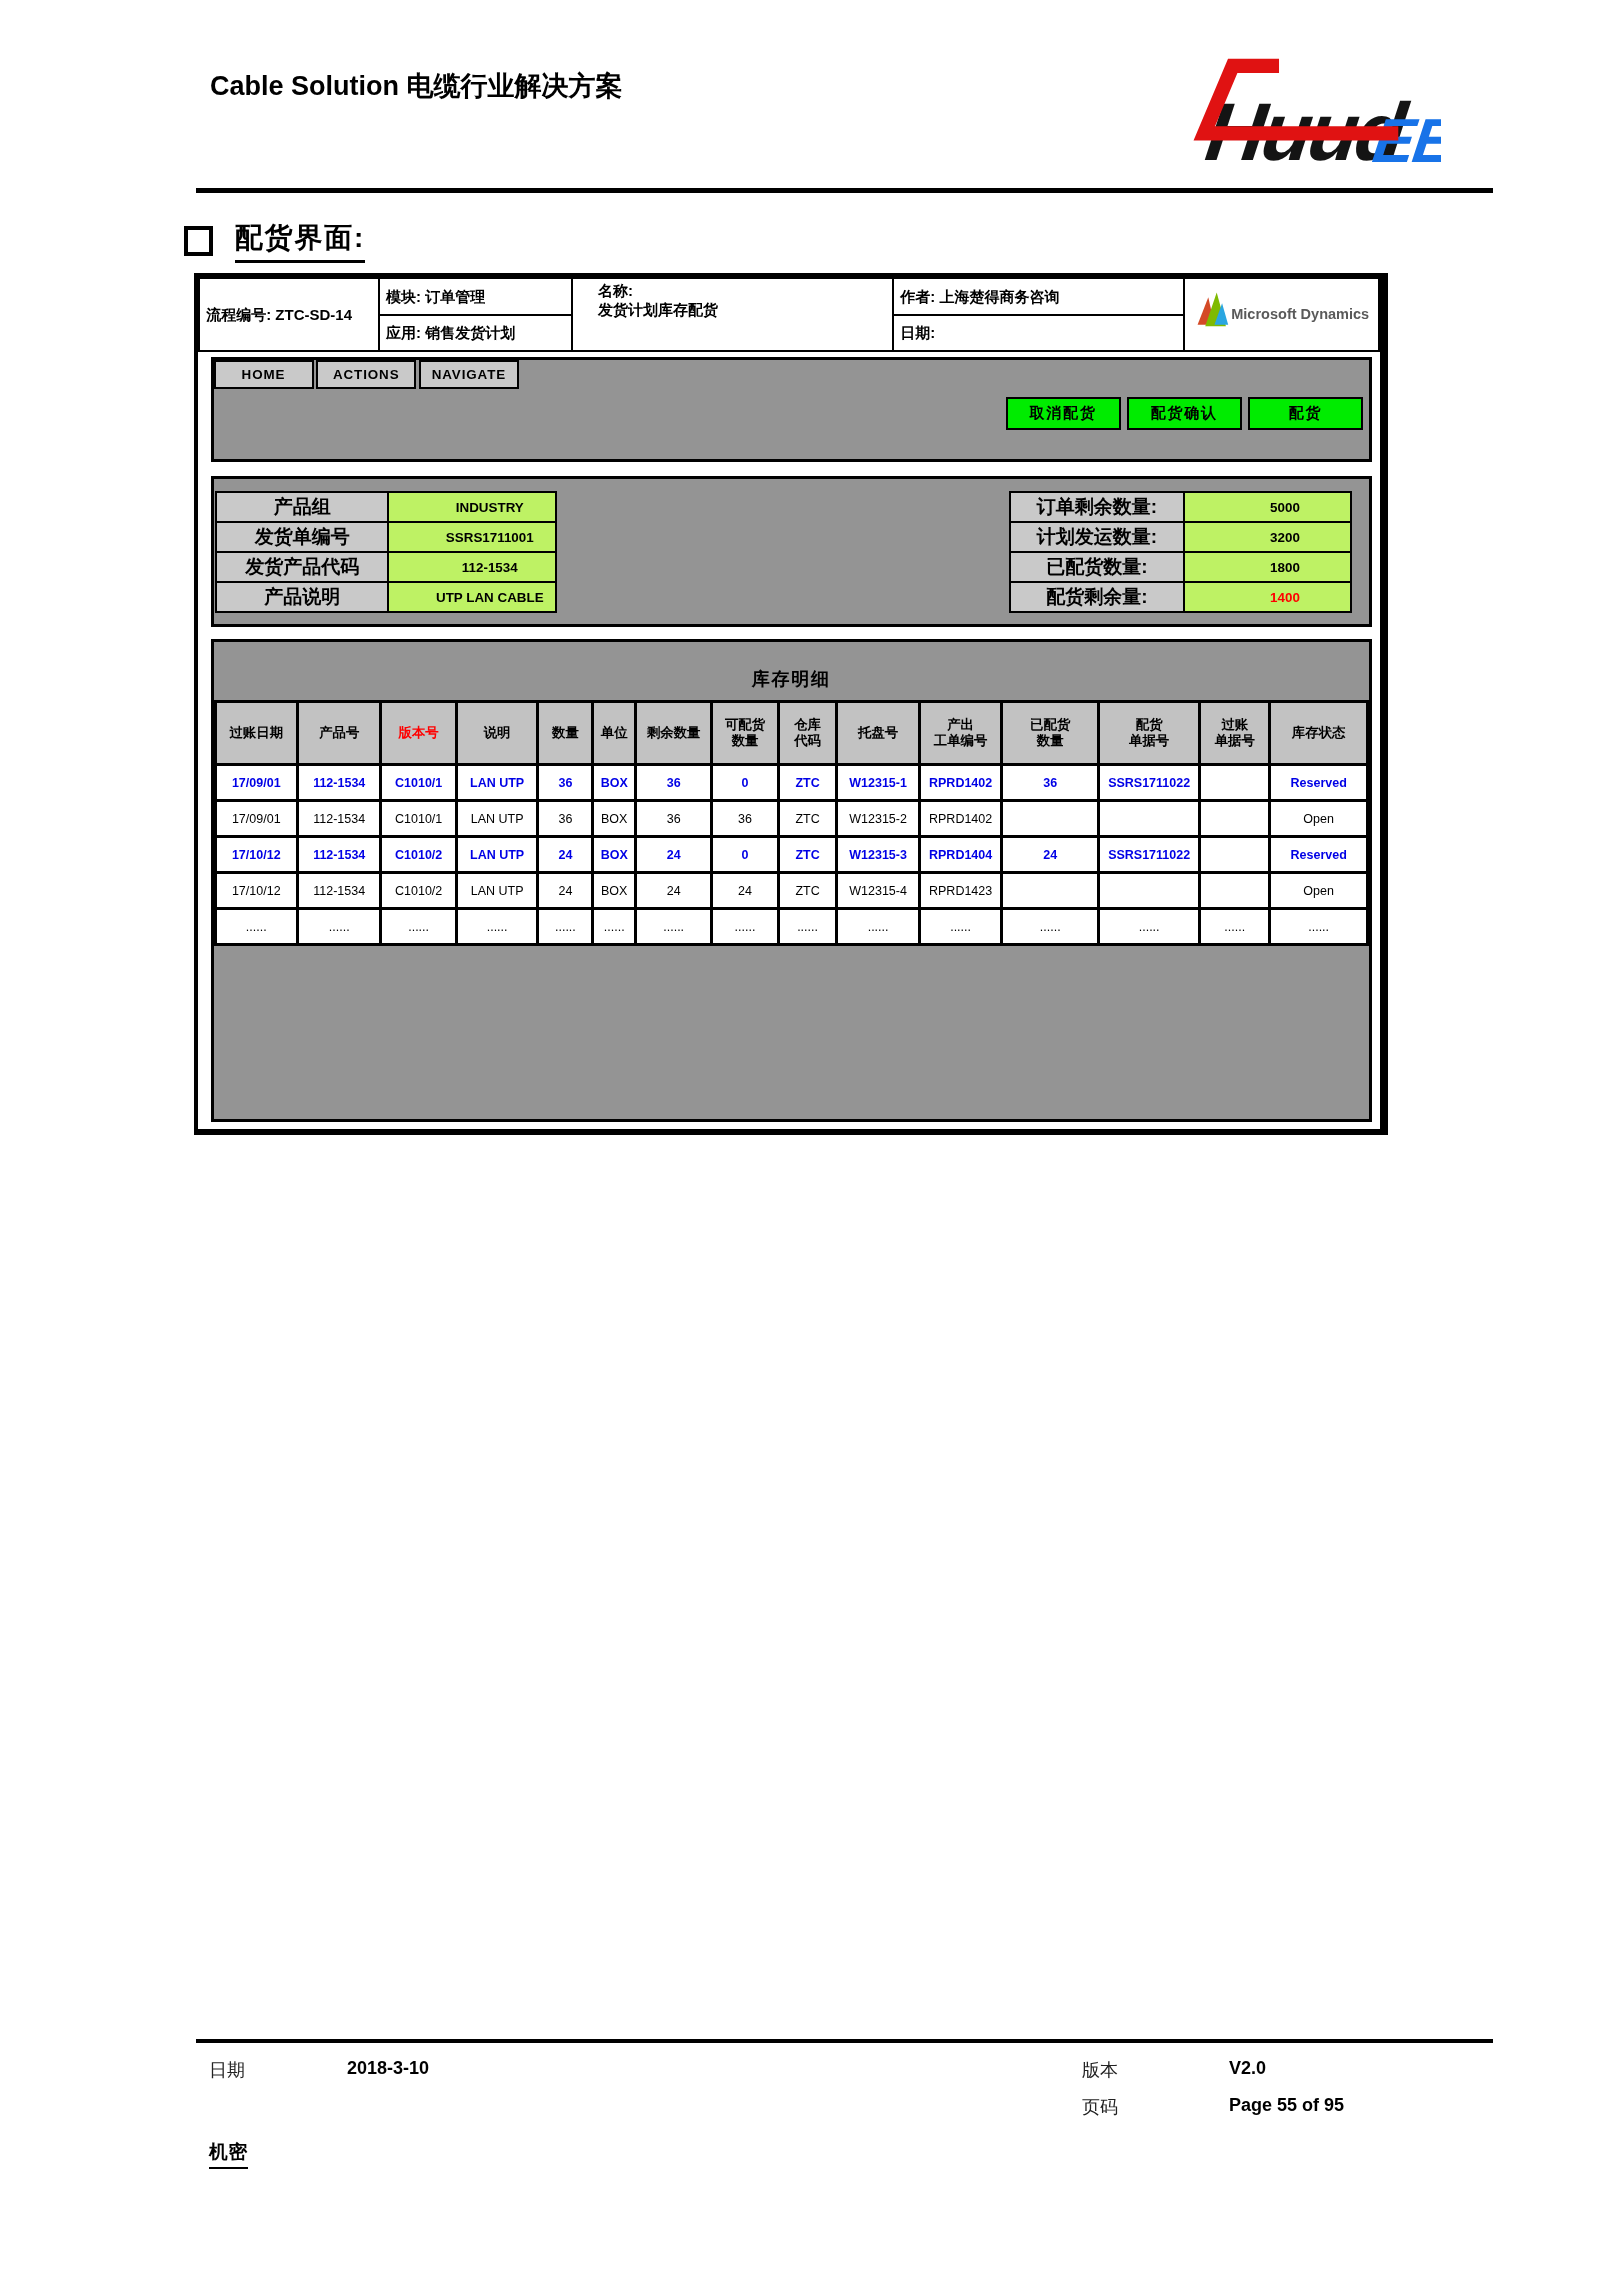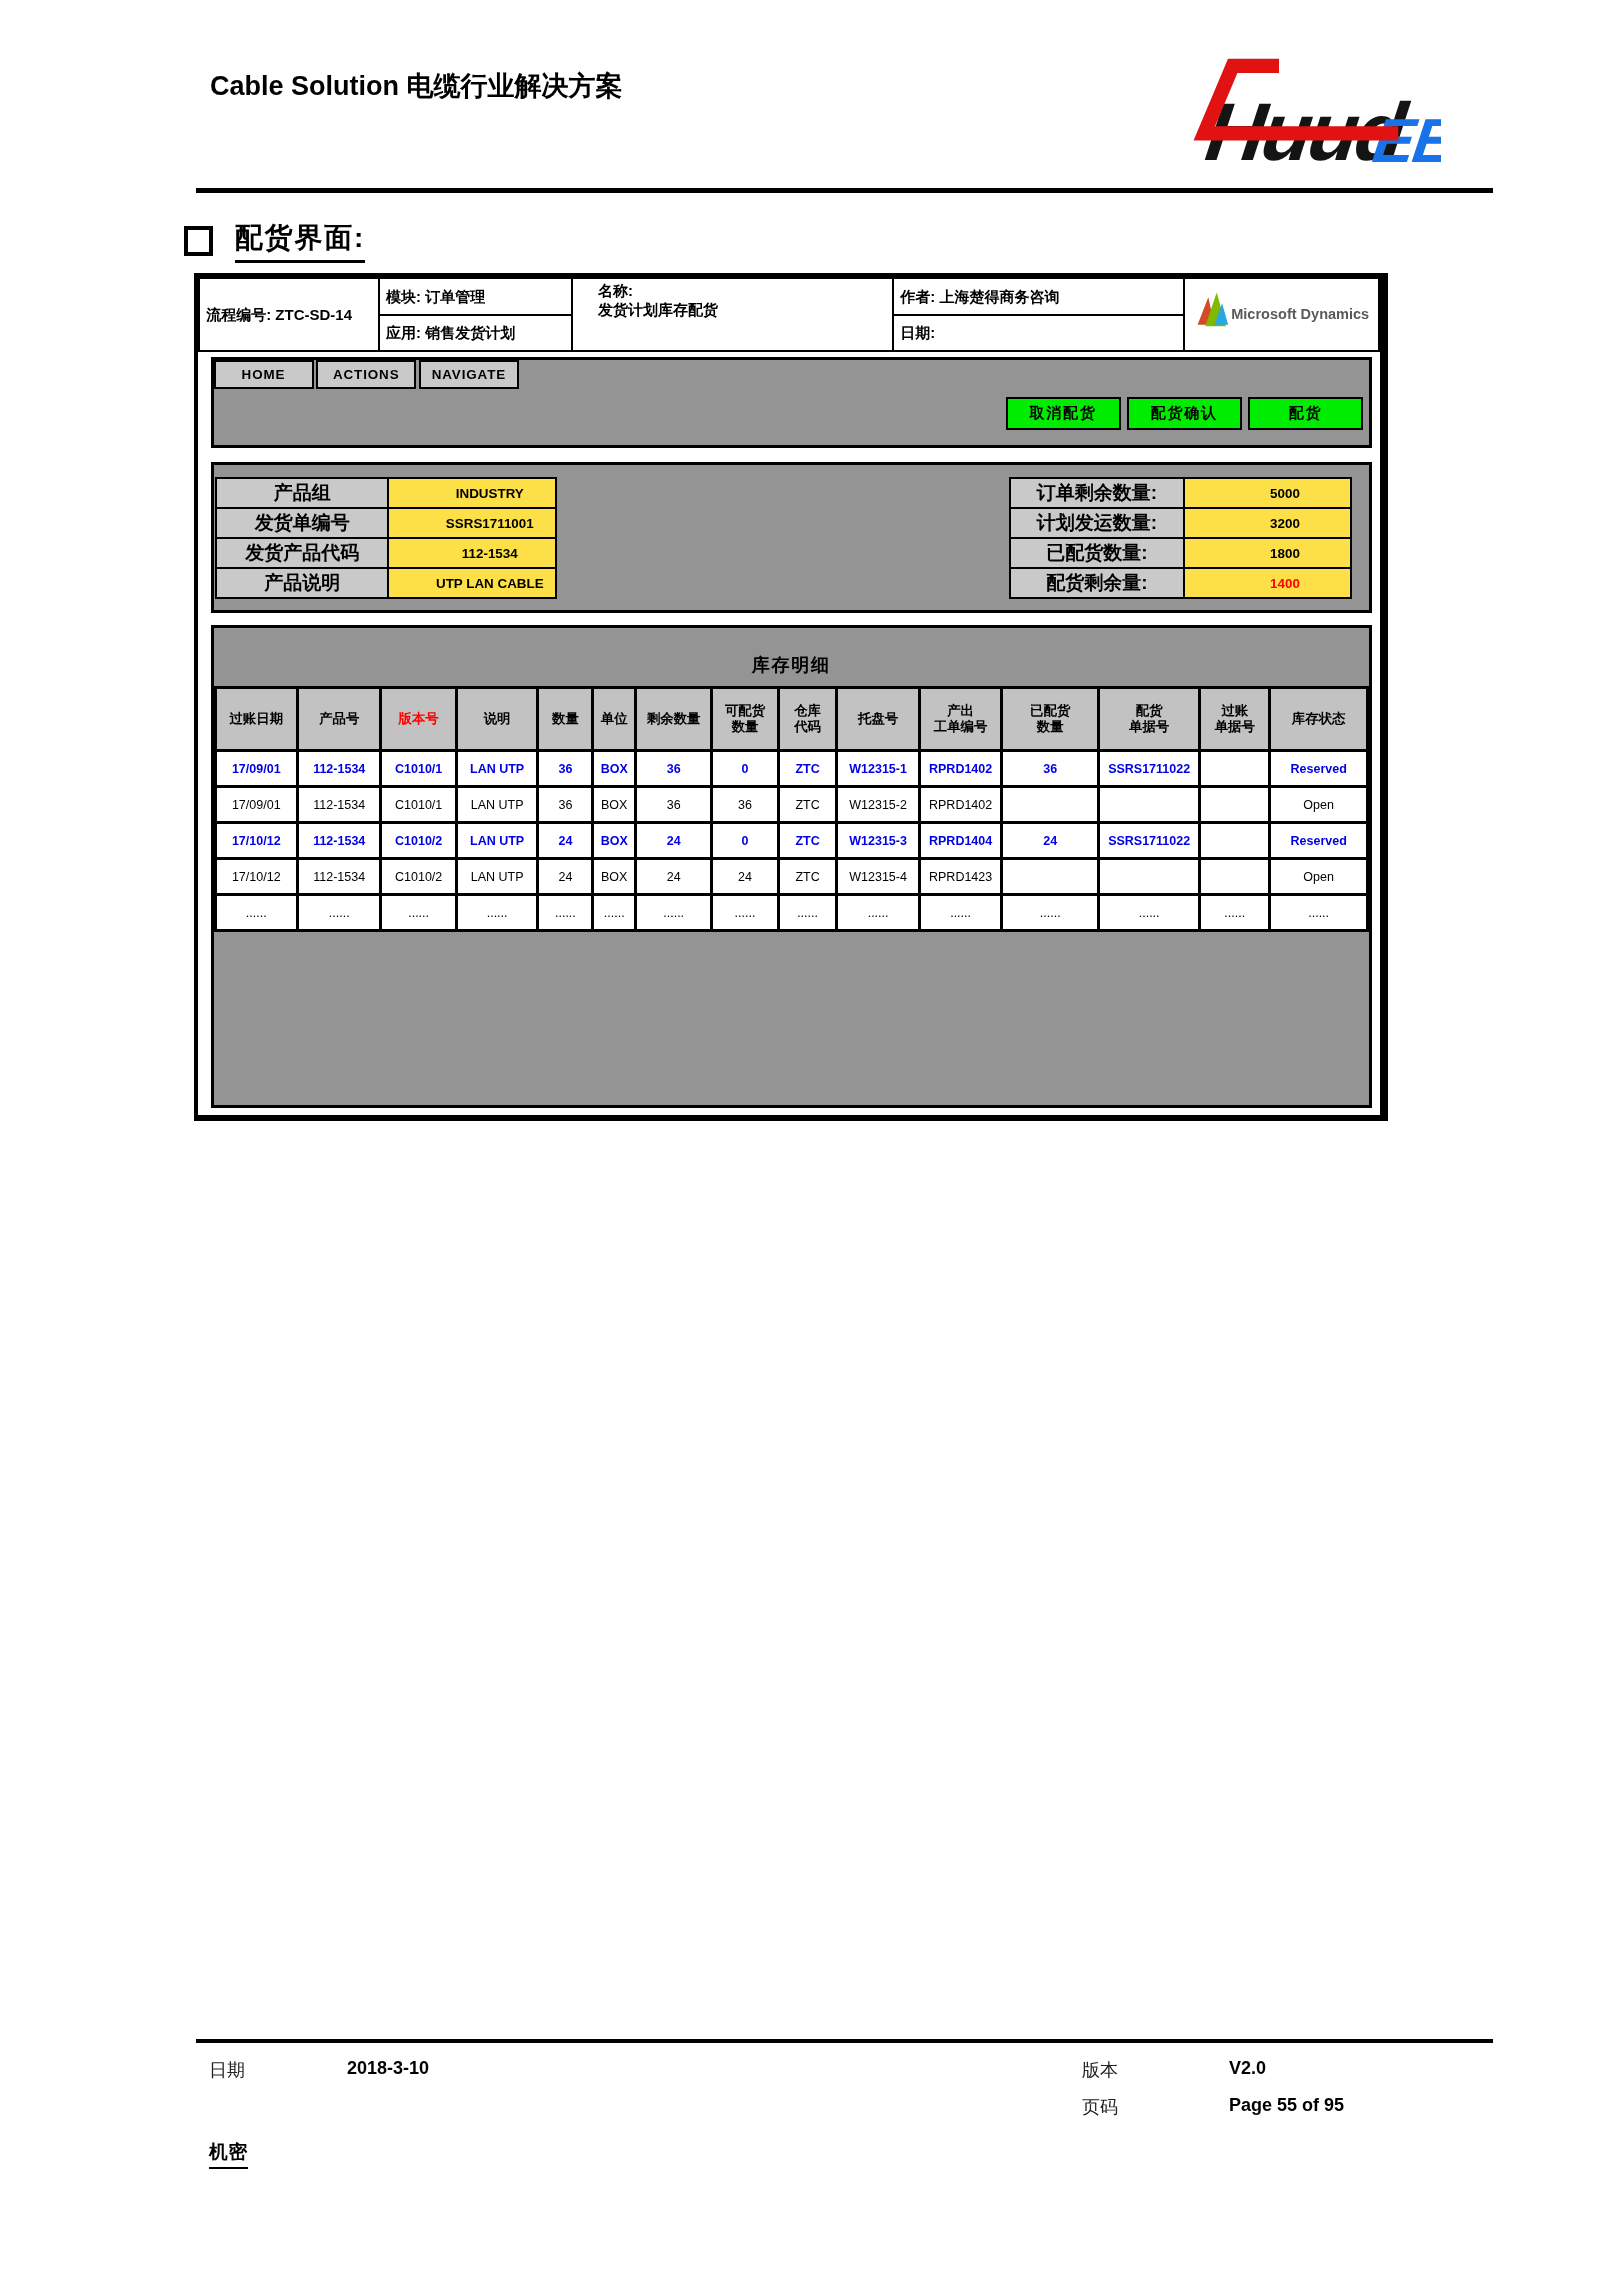--- a/index.html
+++ b/index.html
@@ -22,32 +22,32 @@
     border:4.5px solid #000;border-right-width:8px;border-bottom-width:6.2px;background:#fff;
   }
   
   .meta{width:100%;border-collapse:collapse;table-layout:fixed;}
   .meta td{border:2.7px solid #000;font-size:15px;font-weight:bold;padding:1.8px 6.2px;height:31px;vertical-align:middle;background:#fff;line-height:1.3;}
   .meta .c1{width:15.2%;}.meta .c2{width:16.4%;}.meta .c3{width:26.5%;}.meta .c4{width:25.3%;}.meta .c5{width:16.6%;}
   .meta .namecell{vertical-align:top;padding-left:25px;}
   .meta .logocell{text-align:center;vertical-align:middle;}
   
   .panel{background:#949494;border:3.6px solid #000;box-sizing:border-box;}
-  .ribbon{margin:5.3px 8px 0 12.5px;height:91px;position:relative;}
+  .ribbon{margin:5.3px 8px 0 12.5px;height:105px;position:relative;}
   .tabs{display:flex;}
   .tab{min-width:78px;height:21.4px;padding:2.7px 9px 0 9px;margin-right:2.7px;background:#c9c9c9;border:2.7px solid #000;
        font-size:13.4px;font-weight:bold;text-align:center;letter-spacing:0.9px;box-sizing:content-box;line-height:19.6px;}
   .action-buttons{position:absolute;right:6px;top:37px;display:flex;gap:6.2px;}
   .gbtn{width:111px;height:28.5px;background:#00ec00;border:2.7px solid #000;display:flex;align-items:center;justify-content:center;
         font-size:15px;font-weight:bold;letter-spacing:1.8px;}
   .form-panel{margin:13.4px 8px 0 12.5px;height:151px;position:relative;}
   .ftable{border-collapse:collapse;}
   .ftable td{border:2.7px solid #000;height:24px;text-align:center;vertical-align:middle;}
   .ftable .lab{background:#c9c9c9;font-size:19px;font-weight:bold;}
-  .ftable .val{background:#fde047;font-size:13.4px;font-weight:bold;padding-left:36px;}
+  .ftable .val{background:#bef264;font-size:13.4px;font-weight:bold;padding-left:36px;}
   .ftable .val.red{color:#f00;}
   .form-left{position:absolute;left:1.8px;top:12.5px;}
   .form-left .lab{width:168px;}
   .form-left .val{width:129px;}
   .form-right{position:absolute;right:17px;top:12.5px;}
   .form-right .lab{width:170px;}
   .form-right .val{width:128px;}
   .inv-panel{margin:12.5px 8px 7.1px 12.5px;height:483px;}
   .inv-title{text-align:center;font-size:18px;font-weight:bold;padding-top:5px;letter-spacing:1.8px;margin-top:20px;}
   .inv-table{width:100%;border-collapse:collapse;table-layout:fixed;margin-top:9px;}

